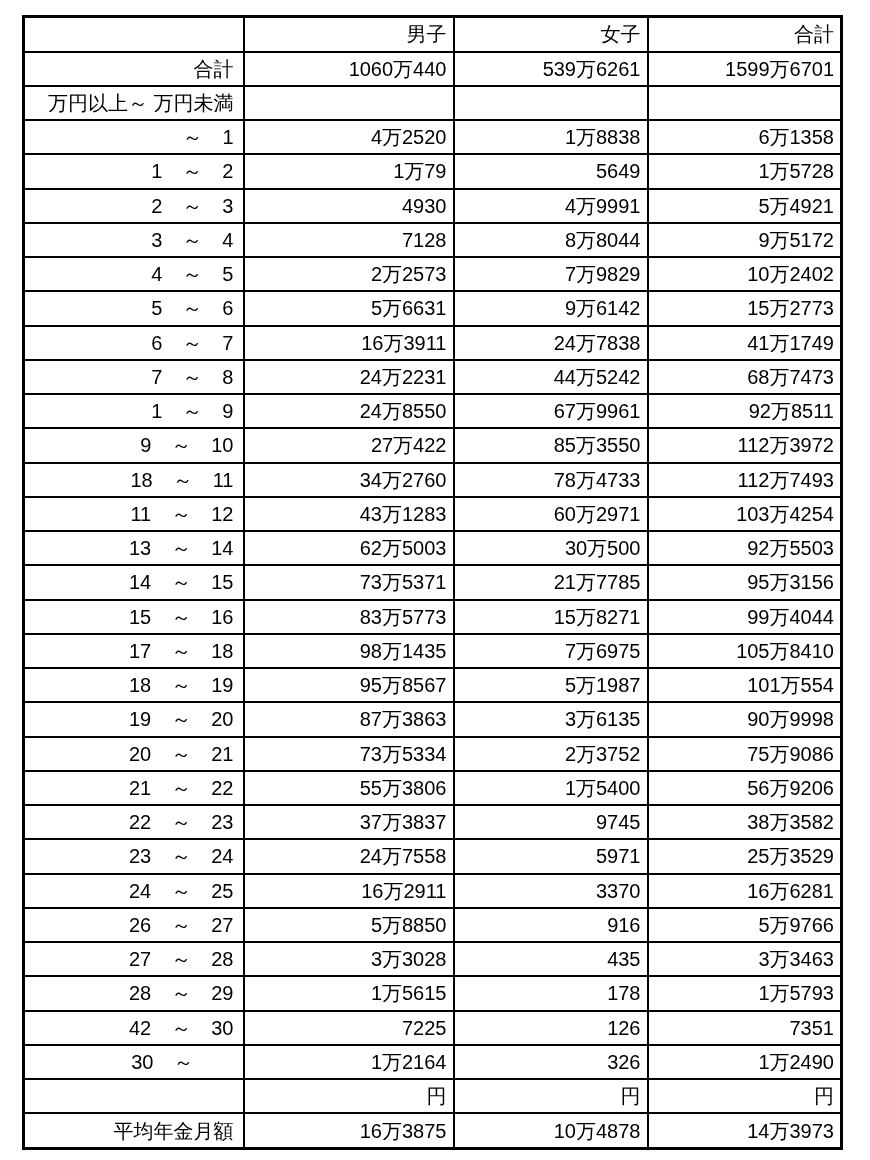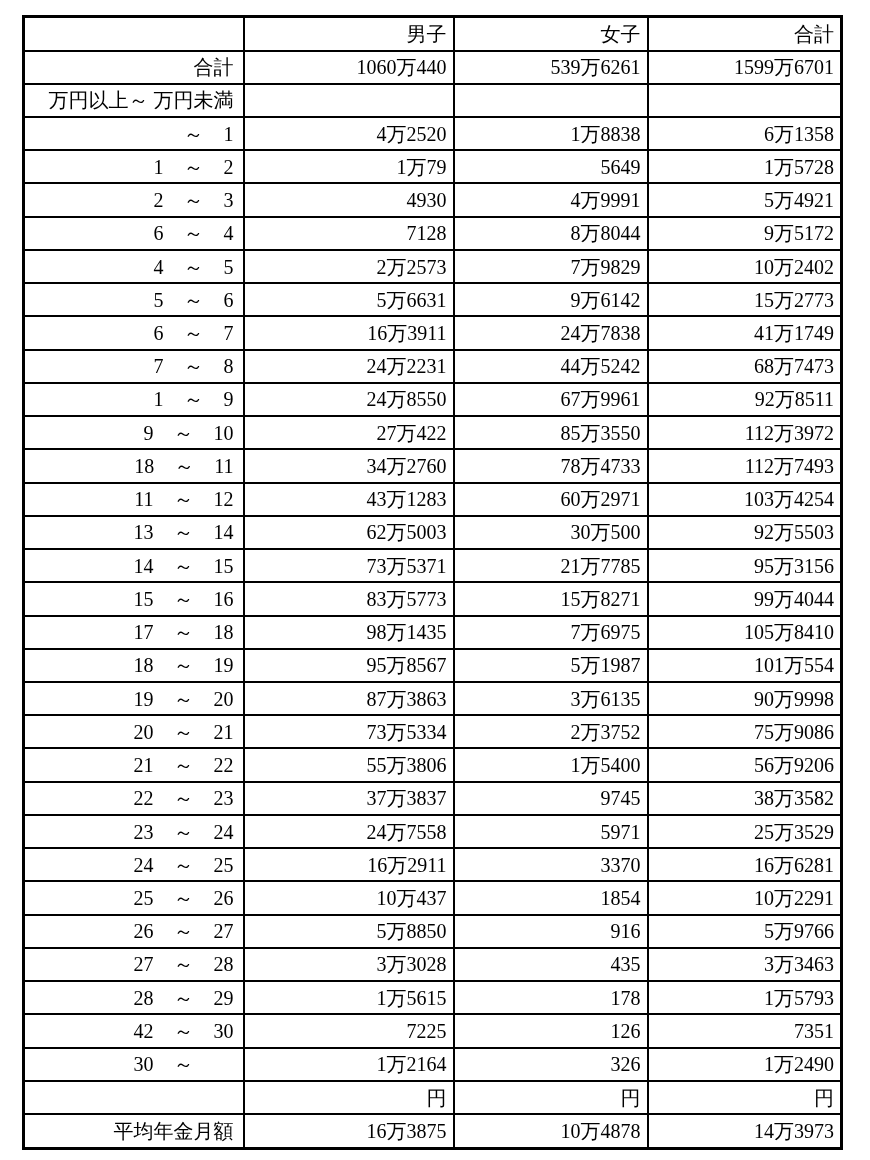--- a/index.html
+++ b/index.html
@@ -18,21 +18,20 @@
   }
   table.pension-table {
     position: absolute;
     left: 22px;
     top: 15px;
     width: 818px;
     height: 1135px;
     border-collapse: collapse;
     table-layout: fixed;
     border: 3px solid #000000;
-    font-family: Liberation Serif, serif;
   }
   table.pension-table td {
     border: 2px solid #000000;
     font-size: 20px;
     line-height: 1;
     vertical-align: middle;
     overflow: hidden;
     background: #ffffff;
   }
   td.label {
@@ -90,21 +89,21 @@
           <td class="num">5649</td>
           <td class="num">1万5728</td>
         </tr>
         <tr>
           <td class="label">2　～　3</td>
           <td class="num">4930</td>
           <td class="num">4万9991</td>
           <td class="num">5万4921</td>
         </tr>
         <tr>
-          <td class="label">6　～　4</td>
+          <td class="label">3　～　4</td>
           <td class="num">7128</td>
           <td class="num">8万8044</td>
           <td class="num">9万5172</td>
         </tr>
         <tr>
           <td class="label">4　～　5</td>
           <td class="num">2万2573</td>
           <td class="num">7万9829</td>
           <td class="num">10万2402</td>
         </tr>
@@ -208,26 +207,20 @@
           <td class="label">23　～　24</td>
           <td class="num">24万7558</td>
           <td class="num">5971</td>
           <td class="num">25万3529</td>
         </tr>
         <tr>
           <td class="label">24　～　25</td>
           <td class="num">16万2911</td>
           <td class="num">3370</td>
           <td class="num">16万6281</td>
-        </tr>
-        <tr>
-          <td class="label">25　～　26</td>
-          <td class="num">10万437</td>
-          <td class="num">1854</td>
-          <td class="num">10万2291</td>
         </tr>
         <tr>
           <td class="label">26　～　27</td>
           <td class="num">5万8850</td>
           <td class="num">916</td>
           <td class="num">5万9766</td>
         </tr>
         <tr>
           <td class="label">27　～　28</td>
           <td class="num">3万3028</td>

